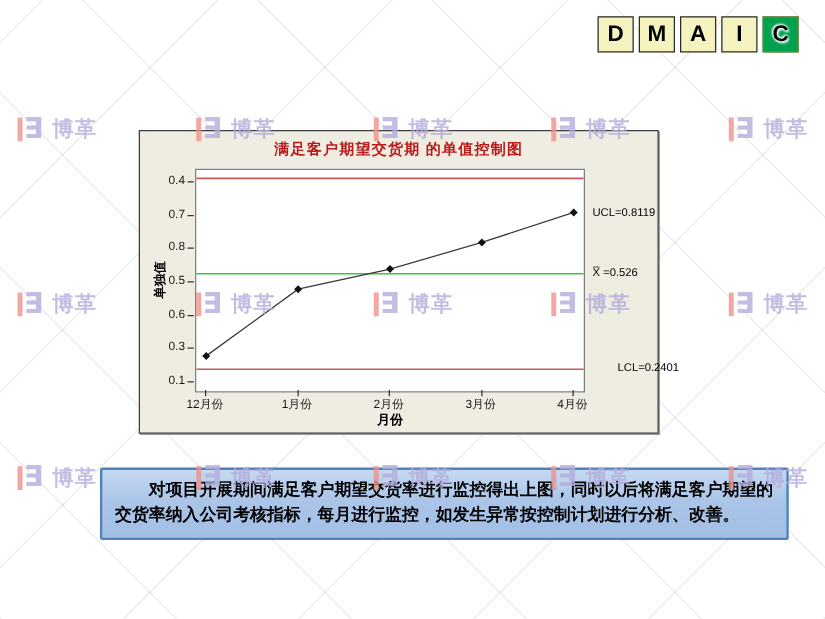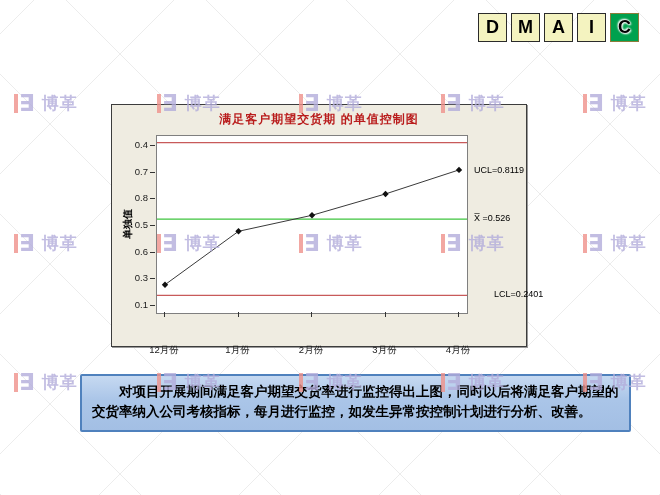--- a/index.html
+++ b/index.html
@@ -40,21 +40,21 @@
   .plot-area svg{position:absolute;left:0;top:0;width:100%;height:100%;}
   .ylabel{
     position:absolute;left:16px;top:119px;transform:translate(-50%,-50%) rotate(-90deg);
     font-weight:bold;font-size:10px;white-space:nowrap;color:#000;
   }
   .xlabel{
     position:absolute;left:44px;top:224px;width:312px;text-align:center;
     font-weight:bold;font-size:10.5px;color:#000;
   }
   .ytick-label{position:absolute;width:28px;text-align:right;font-size:9.5px;color:#1a1a1a;}
-  .xtick-label{position:absolute;width:48px;text-align:center;font-size:9.5px;color:#1a1a1a;margin-top:27px;}
+  .xtick-label{position:absolute;width:48px;text-align:center;font-size:9.5px;color:#1a1a1a;}
   .tickmark{position:absolute;background:#333;}
   .line-label{position:absolute;left:362px;font-size:9px;color:#000;white-space:nowrap;}
 
   
   .note-box{
     position:absolute;left:80px;top:374px;width:551px;box-sizing:border-box;
     background:linear-gradient(180deg,#c6d9f1 0%,#aac5e8 45%,#a3bfe4 100%);
     border:2px solid #4f81bd;border-radius:2px;
     padding:6px 10px 7px 10px;
   }
@@ -79,20 +79,21 @@
     <div class="box">D</div>
     <div class="box">M</div>
     <div class="box">A</div>
     <div class="box">I</div>
     <div class="box active">C</div>
   </div>
 
   <div class="chart">
     <div class="chart-title">满足客户期望交货期 的单值控制图</div>
     <div class="ylabel">单独值</div>
+    <div class="xlabel">月份</div>
     <div class="plot-area">
       <svg id="plot-svg" viewBox="0 0 310 177" preserveAspectRatio="none">
           <line x1="0" x2="310" y1="6.7009049773755684" y2="6.7009049773755684" stroke="#c85a5a" stroke-width="1.3"></line>
           <line x1="0" x2="310" y1="83.02714932126695" y2="83.02714932126695" stroke="#3ec43e" stroke-width="1.3"></line>
           <line x1="0" x2="310" y1="159.35339366515836" y2="159.35339366515836" stroke="#c85a5a" stroke-width="1.3"></line>
           <polyline points="8,148.70135746606334 81.5,95.3076923076923 155,79.28959276018097 228.5,57.93212669683257 302,33.90497737556561" fill="none" stroke="#3a3a3a" stroke-width="1"></polyline>
           <path d="M 8 145.50135746606335 L 11.2 148.70135746606334 L 8 151.90135746606333 L 4.8 148.70135746606334 Z" fill="#111111"></path>
           <path d="M 81.5 92.1076923076923 L 84.7 95.3076923076923 L 81.5 98.50769230769231 L 78.3 95.3076923076923 Z" fill="#111111"></path>
           <path d="M 155 76.08959276018096 L 158.2 79.28959276018097 L 155 82.48959276018097 L 151.8 79.28959276018097 Z" fill="#111111"></path>
           <path d="M 228.5 54.732126696832566 L 231.7 57.93212669683257 L 228.5 61.13212669683257 L 225.3 57.93212669683257 Z" fill="#111111"></path>

